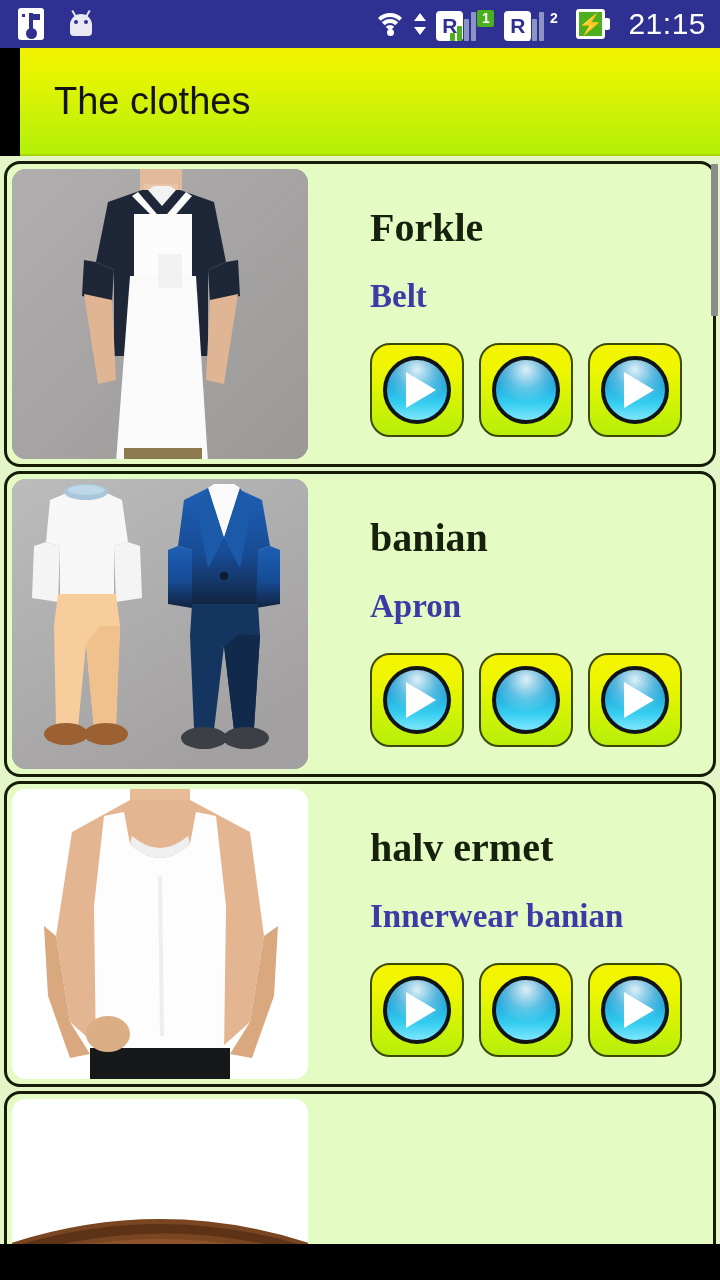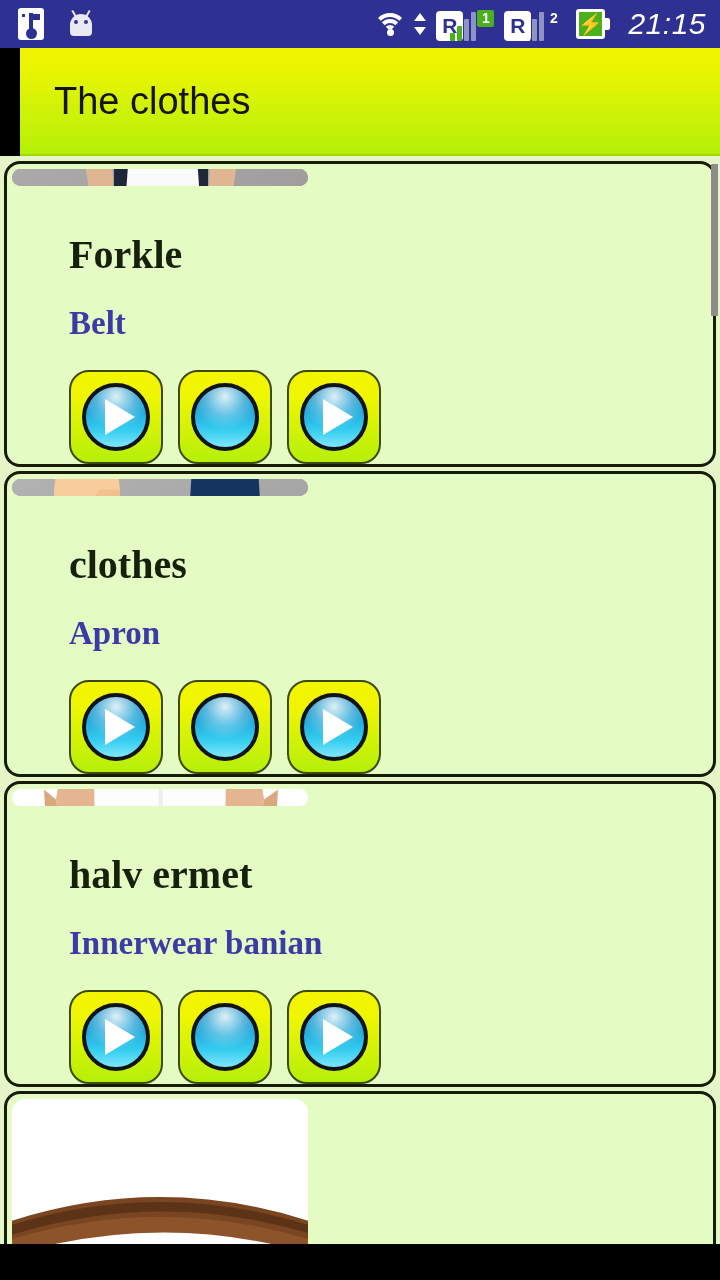--- a/index.html
+++ b/index.html
@@ -182,21 +182,20 @@
     line-height: 1;
     font-weight: bold;
   }
   .clock {
     color: #fff;
     font-size: 30px;
     font-weight: 400;
     letter-spacing: 0.5px;
     margin-left: 8px;
     font-family: "Liberation Sans", sans-serif;
-    font-style: italic;
   }
 
   
   #titlebar {
     position: absolute;
     top: 48px; left: 0;
     width: 720px;
     height: 108px;
     background: linear-gradient(180deg, #f2f200 0%, #eaf500 20%, #cdf207 62%, #b4f007 100%);
     border-bottom: 2px solid #a9d400;
@@ -225,21 +224,20 @@
   .card {
     position: relative;
     margin: 4px 4px 0 4px;
     height: 306px;
     background: #e4fbc4;
     border: 3px solid #161c08;
     border-radius: 16px;
     display: flex;
     align-items: stretch;
     overflow: hidden;
-    flex-direction: column;
   }
   .card:first-child { margin-top: 5px; }
 
   .thumb {
     width: 296px;
     min-width: 296px;
     margin: 5px 0 5px 5px;
     border-radius: 14px;
     overflow: hidden;
     position: relative;
@@ -489,21 +487,21 @@
           <circle cx="212" cy="100" r="4" fill="#0d1b2f"></circle>
 
           <path d="M180 128 L246 128 L248 160 L242 252 L222 254 L212 170 L202 254 L182 252 L178 160 Z" fill="#153561"></path>
           <path d="M212 170 L222 254 L242 252 L248 160 L228 158 Z" fill="#11294b"></path>
 
           <ellipse cx="192" cy="262" rx="23" ry="11" fill="#3c3f46"></ellipse>
           <ellipse cx="234" cy="262" rx="23" ry="11" fill="#3c3f46"></ellipse>
         </svg>
       </div>
       <div class="card-body">
-        <div class="word-native">clothes</div>
+        <div class="word-native">banian</div>
         <div class="word-trans">Apron</div>
         <div class="btn-row">
           <button class="ctl-btn">
             <span class="orb">
                 <span class="play-tri"></span>
               </span>
           </button>
           <button class="ctl-btn">
             <span class="orb"></span>
           </button>

